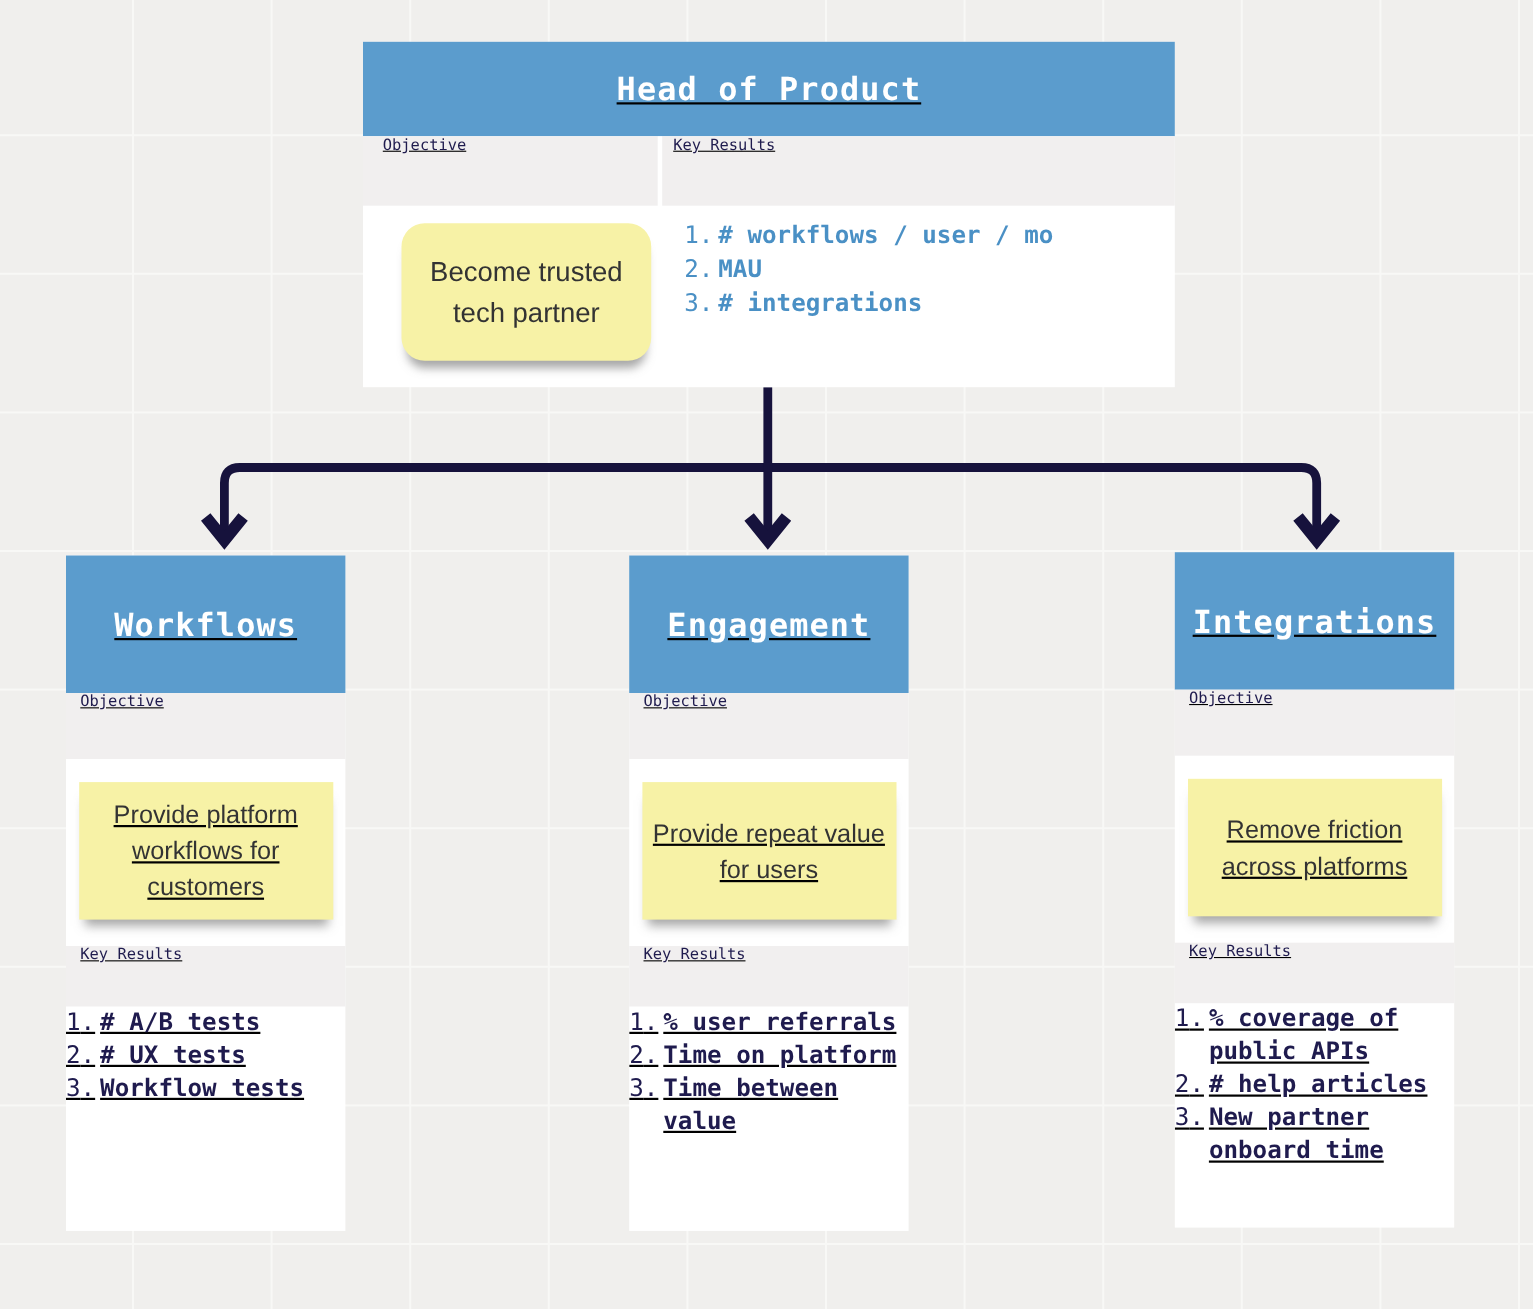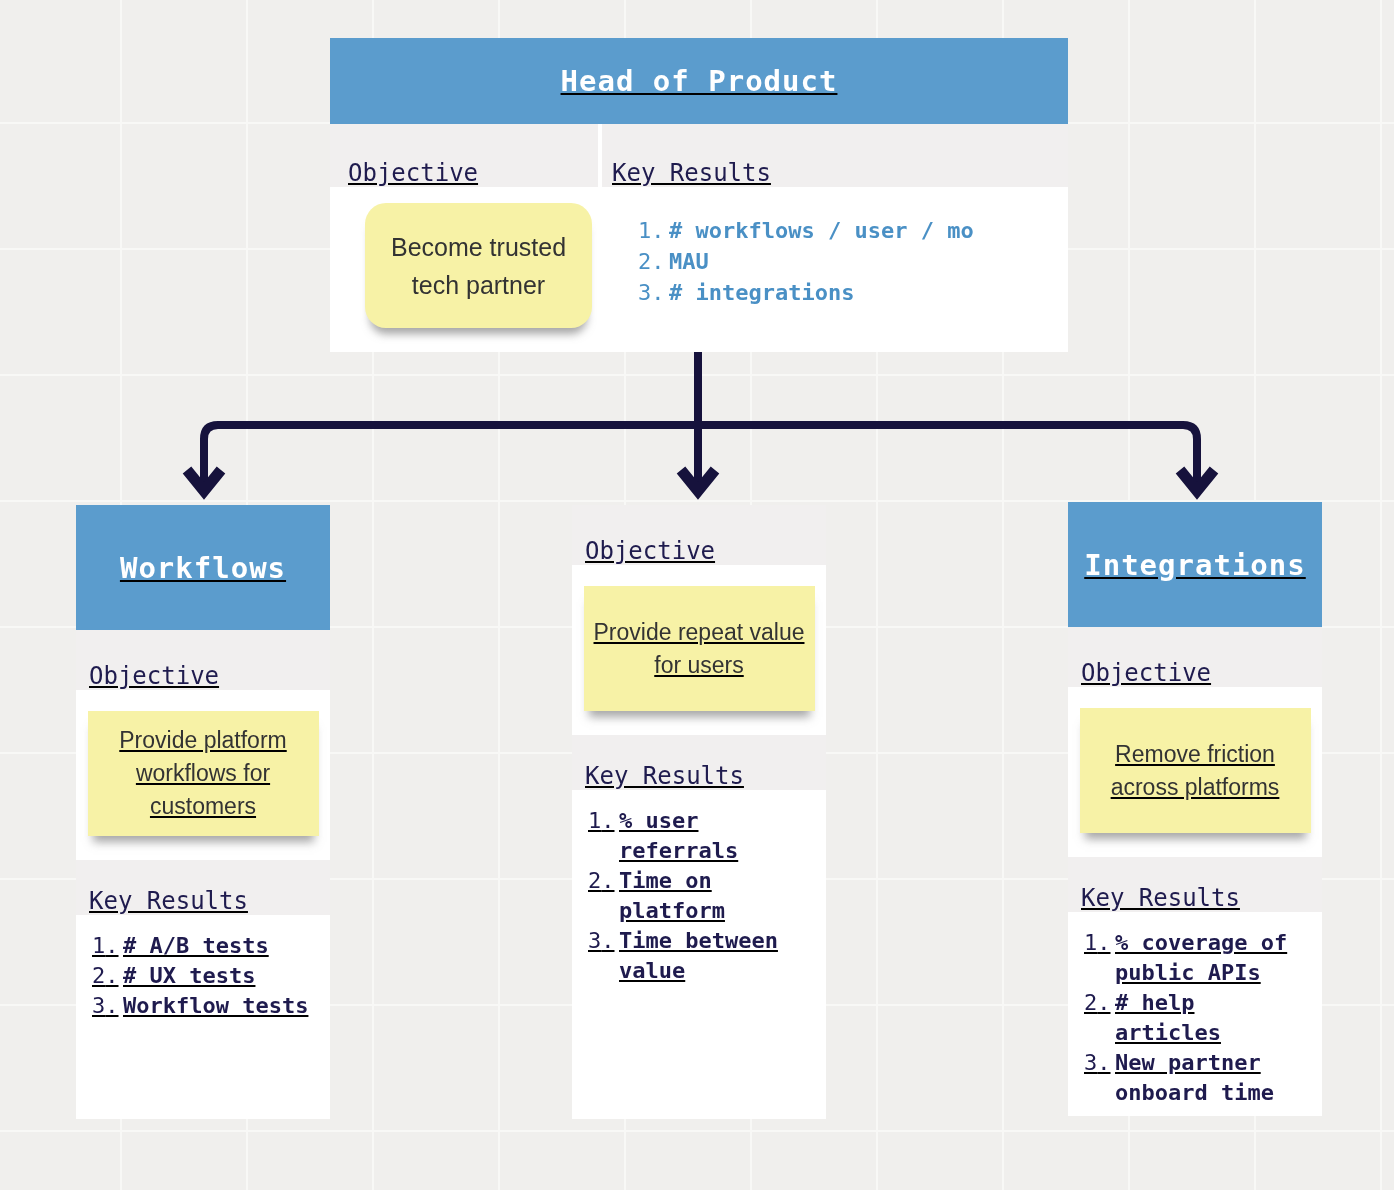--- a/index.html
+++ b/index.html
@@ -31,22 +31,22 @@
     color:#ffffff;
     display:flex;align-items:center;justify-content:center;
     font-weight:bold;font-size:29px;letter-spacing:1px;
     flex:0 0 auto;
   }
   .root-hdr{height:86px;}
   .child-hdr{height:125px;}
   .cols{display:flex;height:63px;flex:0 0 auto;background:#ffffff;}
   .strip{
     background:#f1efef;color:#1f1b4e;
-    font-size:24px;
-    display:flex;align-items:flex-end;
+    font-size:14px;
+    display:flex;align-items:flex-start;
   }
   .obj-col{width:268px;padding-left:18px;box-sizing:border-box;}
   .col-divider{width:4px;background:#ffffff;}
   .kr-col{flex:1;padding-left:10px;}
   .strip-full{height:60px;padding-left:13px;box-sizing:border-box;flex:0 0 auto;}
   .strip-kr{height:55px;}
   .body-root{position:relative;flex:1;}
   .sticky{
     background:#f7f2a6;
     color:#333333;
@@ -59,21 +59,21 @@
   .root-sticky{
     position:absolute;left:35px;top:16px;width:227px;height:125px;
     font-size:25px;line-height:38px;padding:0 8px;border-radius:21px;
   }
   .sticky-area{height:170px;flex:0 0 auto;}
   .child-sticky{
     margin:21px auto 0;width:231px;height:125px;
     font-size:23px;line-height:33px;padding:0 10px;
   }
   ol.kr-list{
-    list-style:none;margin:16px;padding:0;
+    list-style:none;margin:0;padding:0;
     counter-reset:kr;
     font-size:22px;
   }
   .kr-li{display:flex;counter-increment:kr;}
   .kr-li::before{
     content:counter(kr) ".";
     flex:0 0 31px;width:31px;
     font-weight:normal;
   }
   .kr-text{font-weight:bold;flex:1;}
@@ -122,21 +122,21 @@
       <li class="kr-li">
           <span class="kr-text">MAU</span>
         </li>
       <li class="kr-li">
           <span class="kr-text"># integrations</span>
         </li>
     </ol>
   </div>
 </section>
 
-<section class="card" style="left:76px;top:505px;width:254px;height:614px;">
+<section class="card" style="left:60px;top:505px;width:254px;height:614px;">
   <header class="hdr child-hdr">
     <span>Workflows</span>
   </header>
   <div class="strip strip-full">
     <span>Objective</span>
   </div>
   <div class="sticky-area">
     <div class="sticky child-sticky">
       <span>Provide platform workflows for customers</span>
     </div>
@@ -151,20 +151,23 @@
     <li class="kr-li">
         <span class="kr-text"># UX tests</span>
       </li>
     <li class="kr-li">
         <span class="kr-text">Workflow tests</span>
       </li>
   </ol>
 </section>
 
 <section class="card" style="left:572px;top:505px;width:254px;height:614px;">
+  <header class="hdr child-hdr">
+    <span>Engagement</span>
+  </header>
   <div class="strip strip-full">
     <span>Objective</span>
   </div>
   <div class="sticky-area">
     <div class="sticky child-sticky">
       <span>Provide repeat value for users</span>
     </div>
   </div>
   <div class="strip strip-full strip-kr">
     <span>Key Results</span>

